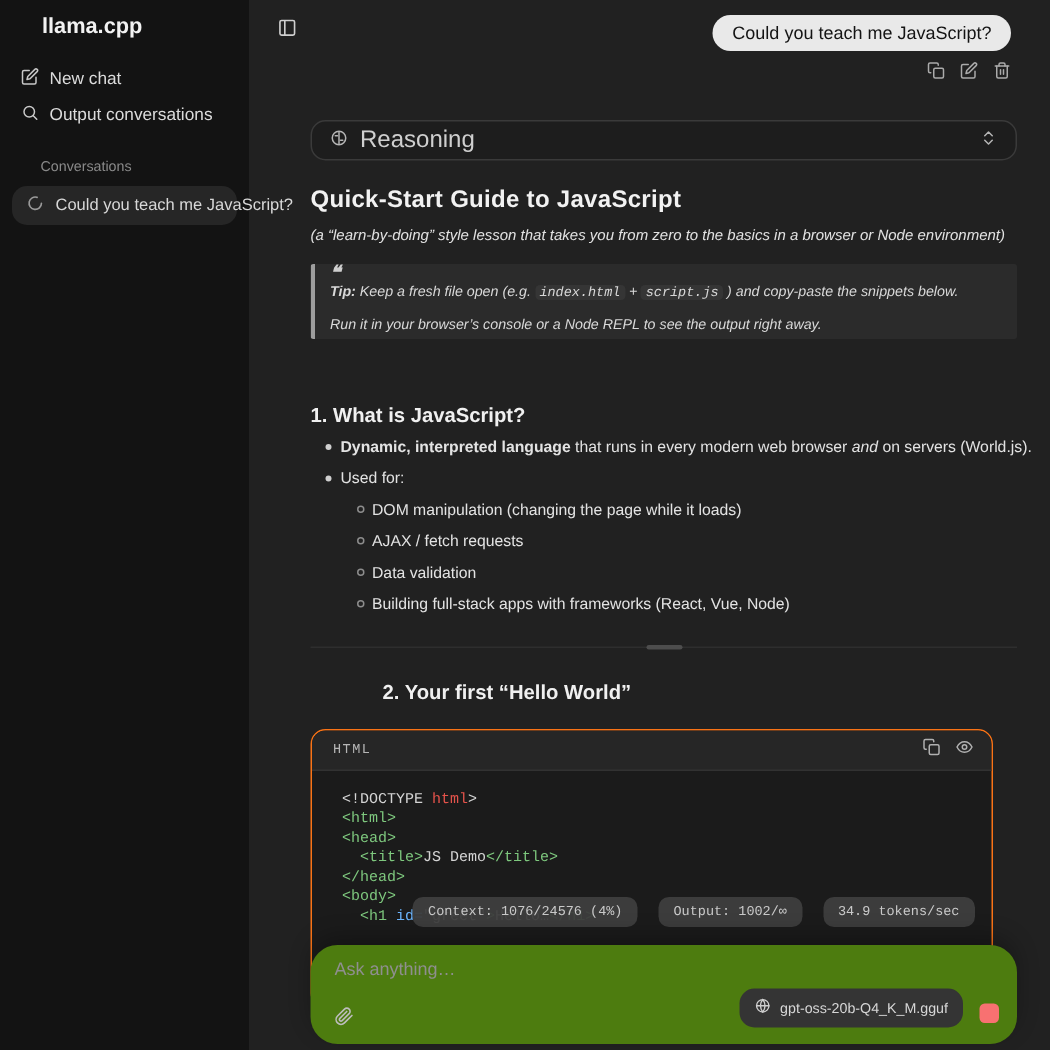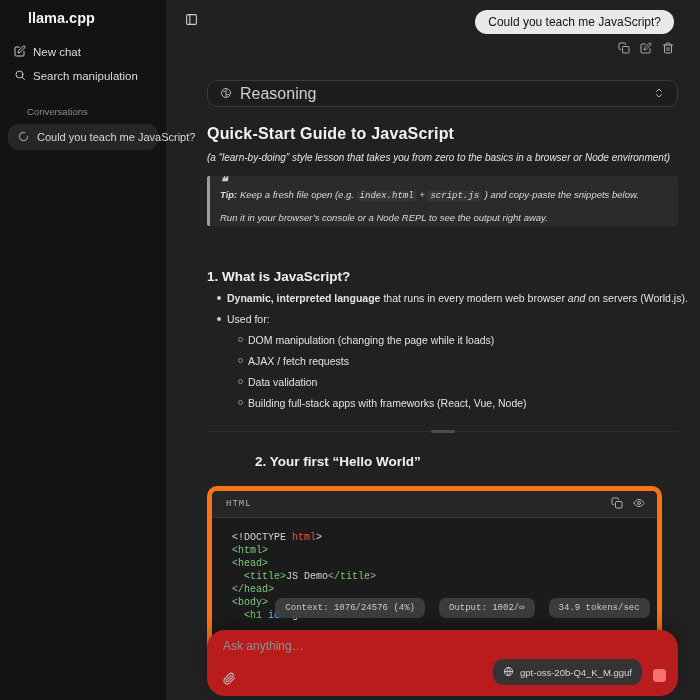--- a/index.html
+++ b/index.html
@@ -44,35 +44,35 @@
   .h2-2 { top:454px;margin-left:48px; }
 
   .li { position:absolute; font-size:10.5px; color:#e3e3e3; white-space:nowrap; }
   .li .dot { position:absolute; left:0; top:4px; width:4px; height:4px; border-radius:50%; background:#cfcfcf; }
   .li .circ { position:absolute; left:0; top:3px; width:5px; height:5px; border-radius:50%; border:1px solid #8d8d8d; }
   .li .li-text { display:inline-block; }
 
   .hr { position:absolute; top:431px; left:0; right:0; height:1px; background:#2e2e2e; }
   .hr::after { content:""; position:absolute; left:50%; top:-1px; transform:translateX(-50%); width:24px; height:3px; border-radius:2px; background:#4d4d4d; }
 
-  .codeblock { position:absolute; top:486px; left:0; right:16px; height:186px; border:5px solid #f97316; border-radius:10px; background:#1b1b1b; overflow:hidden; }
+  .codeblock { position:absolute; top:486px; left:0; right:16px; height:186px; border:1px solid #f97316; border-radius:10px; background:#1b1b1b; overflow:hidden; }
   .code-head { height:27px; background:#262626; border-bottom:1px solid #323232; display:flex; align-items:center; padding:0 12px 0 14px; }
   .code-lang { font-family:"Liberation Mono", monospace; font-size:9px; letter-spacing:1px; color:#b5b5b5; }
   .code-icons { margin-left:auto; display:flex; gap:10px; color:#b0b0b0; }
   .code-icons svg { width:12px; height:12px; cursor:pointer; }
   pre.code { margin:13px 0 0 20px; font-family:"Liberation Mono", monospace; font-size:10px; line-height:13px; color:#d4d4d4; white-space:pre; }
   .c-plain { color:#d4d4d4; }
   .c-tag { color:#7ec87e; }
   .c-red { color:#e5534b; }
   .c-attr { color:#6cb6ff; }
 
   .status-row { position:absolute; top:598px; left:0; right:0; display:flex; justify-content:center; gap:14px;margin-left:40px; }
   .badge { background:rgba(62,62,62,.95); color:#c9c9c9; font-family:"Liberation Mono", monospace; font-size:9px; padding:5px 10px; border-radius:7px; white-space:nowrap; }
 
-  .composer { position:absolute; top:630px; left:0; right:0; height:66px; background:#b91c1c; border-radius:18px; box-shadow:0 -6px 14px rgba(0,0,0,.25); }
+  .composer { position:absolute; top:630px; left:0; right:0; height:66px; background:#4d7c0f; border-radius:18px; box-shadow:0 -6px 14px rgba(0,0,0,.25); }
   .composer textarea { position:absolute; left:16px; top:9px; right:16px; height:26px; background:transparent; border:none; outline:none; resize:none; font-family:"Liberation Sans", sans-serif; font-size:12px; color:#e5e5e5; }
   .composer textarea::placeholder { color:#8f8f8f; }
   .clip { position:absolute; left:16px; bottom:12px; width:13px; height:13px; color:#bdbdbd; cursor:pointer; }
   .clip svg { width:13px; height:13px; }
   .model-badge { position:absolute; right:36px; bottom:11px; background:#343434; border-radius:10px; padding:4px 10px; display:flex; align-items:center; gap:6px; cursor:pointer; }
   .model-badge svg { width:11px; height:11px; color:#cfcfcf; }
   .model-name { font-size:9.5px; color:#d6d6d6; white-space:nowrap; }
   .stop-btn { position:absolute; right:12px; bottom:14px; width:13px; height:13px; background:#f87171; border-radius:3.5px; cursor:pointer; }
 
   .s-b { font-weight:700; }
@@ -97,21 +97,21 @@
       <span>New chat</span>
     </div>
 
     <div class="side-item" style="top:69px;">
       <span>
         <svg viewBox="0 0 24 24" fill="none" stroke="currentColor" stroke-width="2" stroke-linecap="round">
             <circle cx="11" cy="11" r="7"></circle>
             <line x1="21" y1="21" x2="16.3" y2="16.3"></line>
           </svg>
       </span>
-      <span>Search manipulation</span>
+      <span>Output conversations</span>
     </div>
 
     <div class="side-section">Conversations</div>
 
     <div class="conv-item">
       <span>
         <svg viewBox="0 0 24 24" fill="none" stroke="currentColor" stroke-width="2.4" stroke-linecap="round">
             <path d="M21 12a9 9 0 1 1-6.2-8.56"></path>
           </svg>
       </span>

